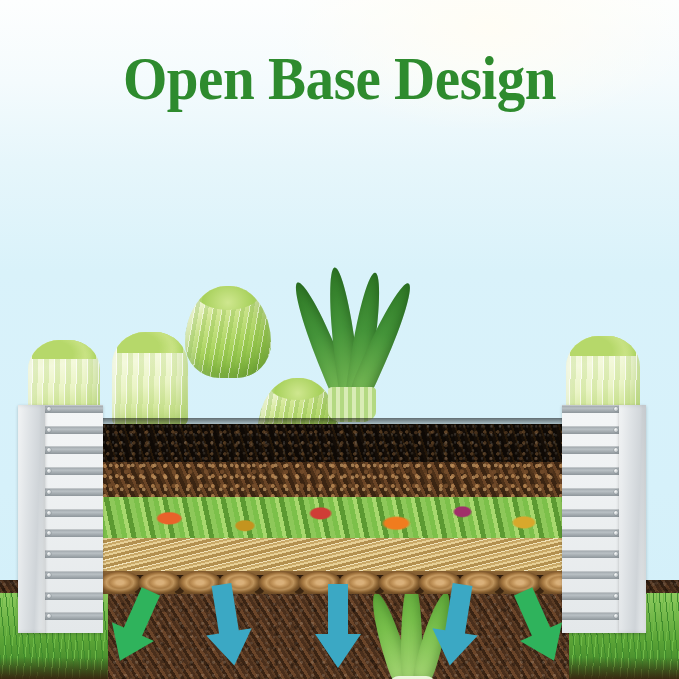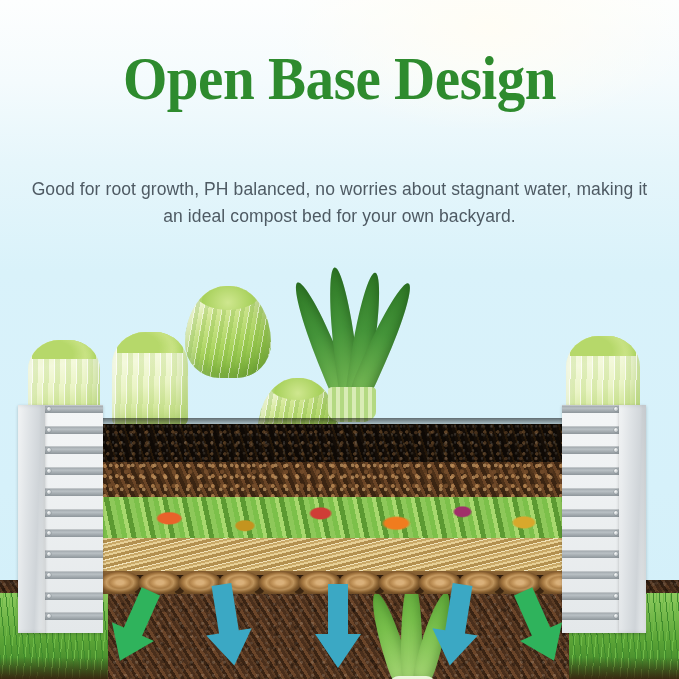--- a/index.html
+++ b/index.html
@@ -424,15 +424,14 @@
   <div class="arrow" style="left:508px;top:586px;width:62px;height:82px;">
     <svg width="62" height="82" viewBox="0 0 62 82">
       <g transform="rotate(-24 31 41)">
         <path d="M31 2 L54 34 L41 34 L41 78 L21 78 L21 34 L8 34 Z" transform="rotate(180 31 40)" fill="#2fb35c"></path>
       </g>
     </svg>
   </div>
 
   <div class="title">Open Base Design</div>
 
-  <div class="subtitle">Good for root growth, PH balanced, no worries about stagnant water, making it an ideal compost bed for your own backyard.</div>
 
 </div>
 
 </body></html>

